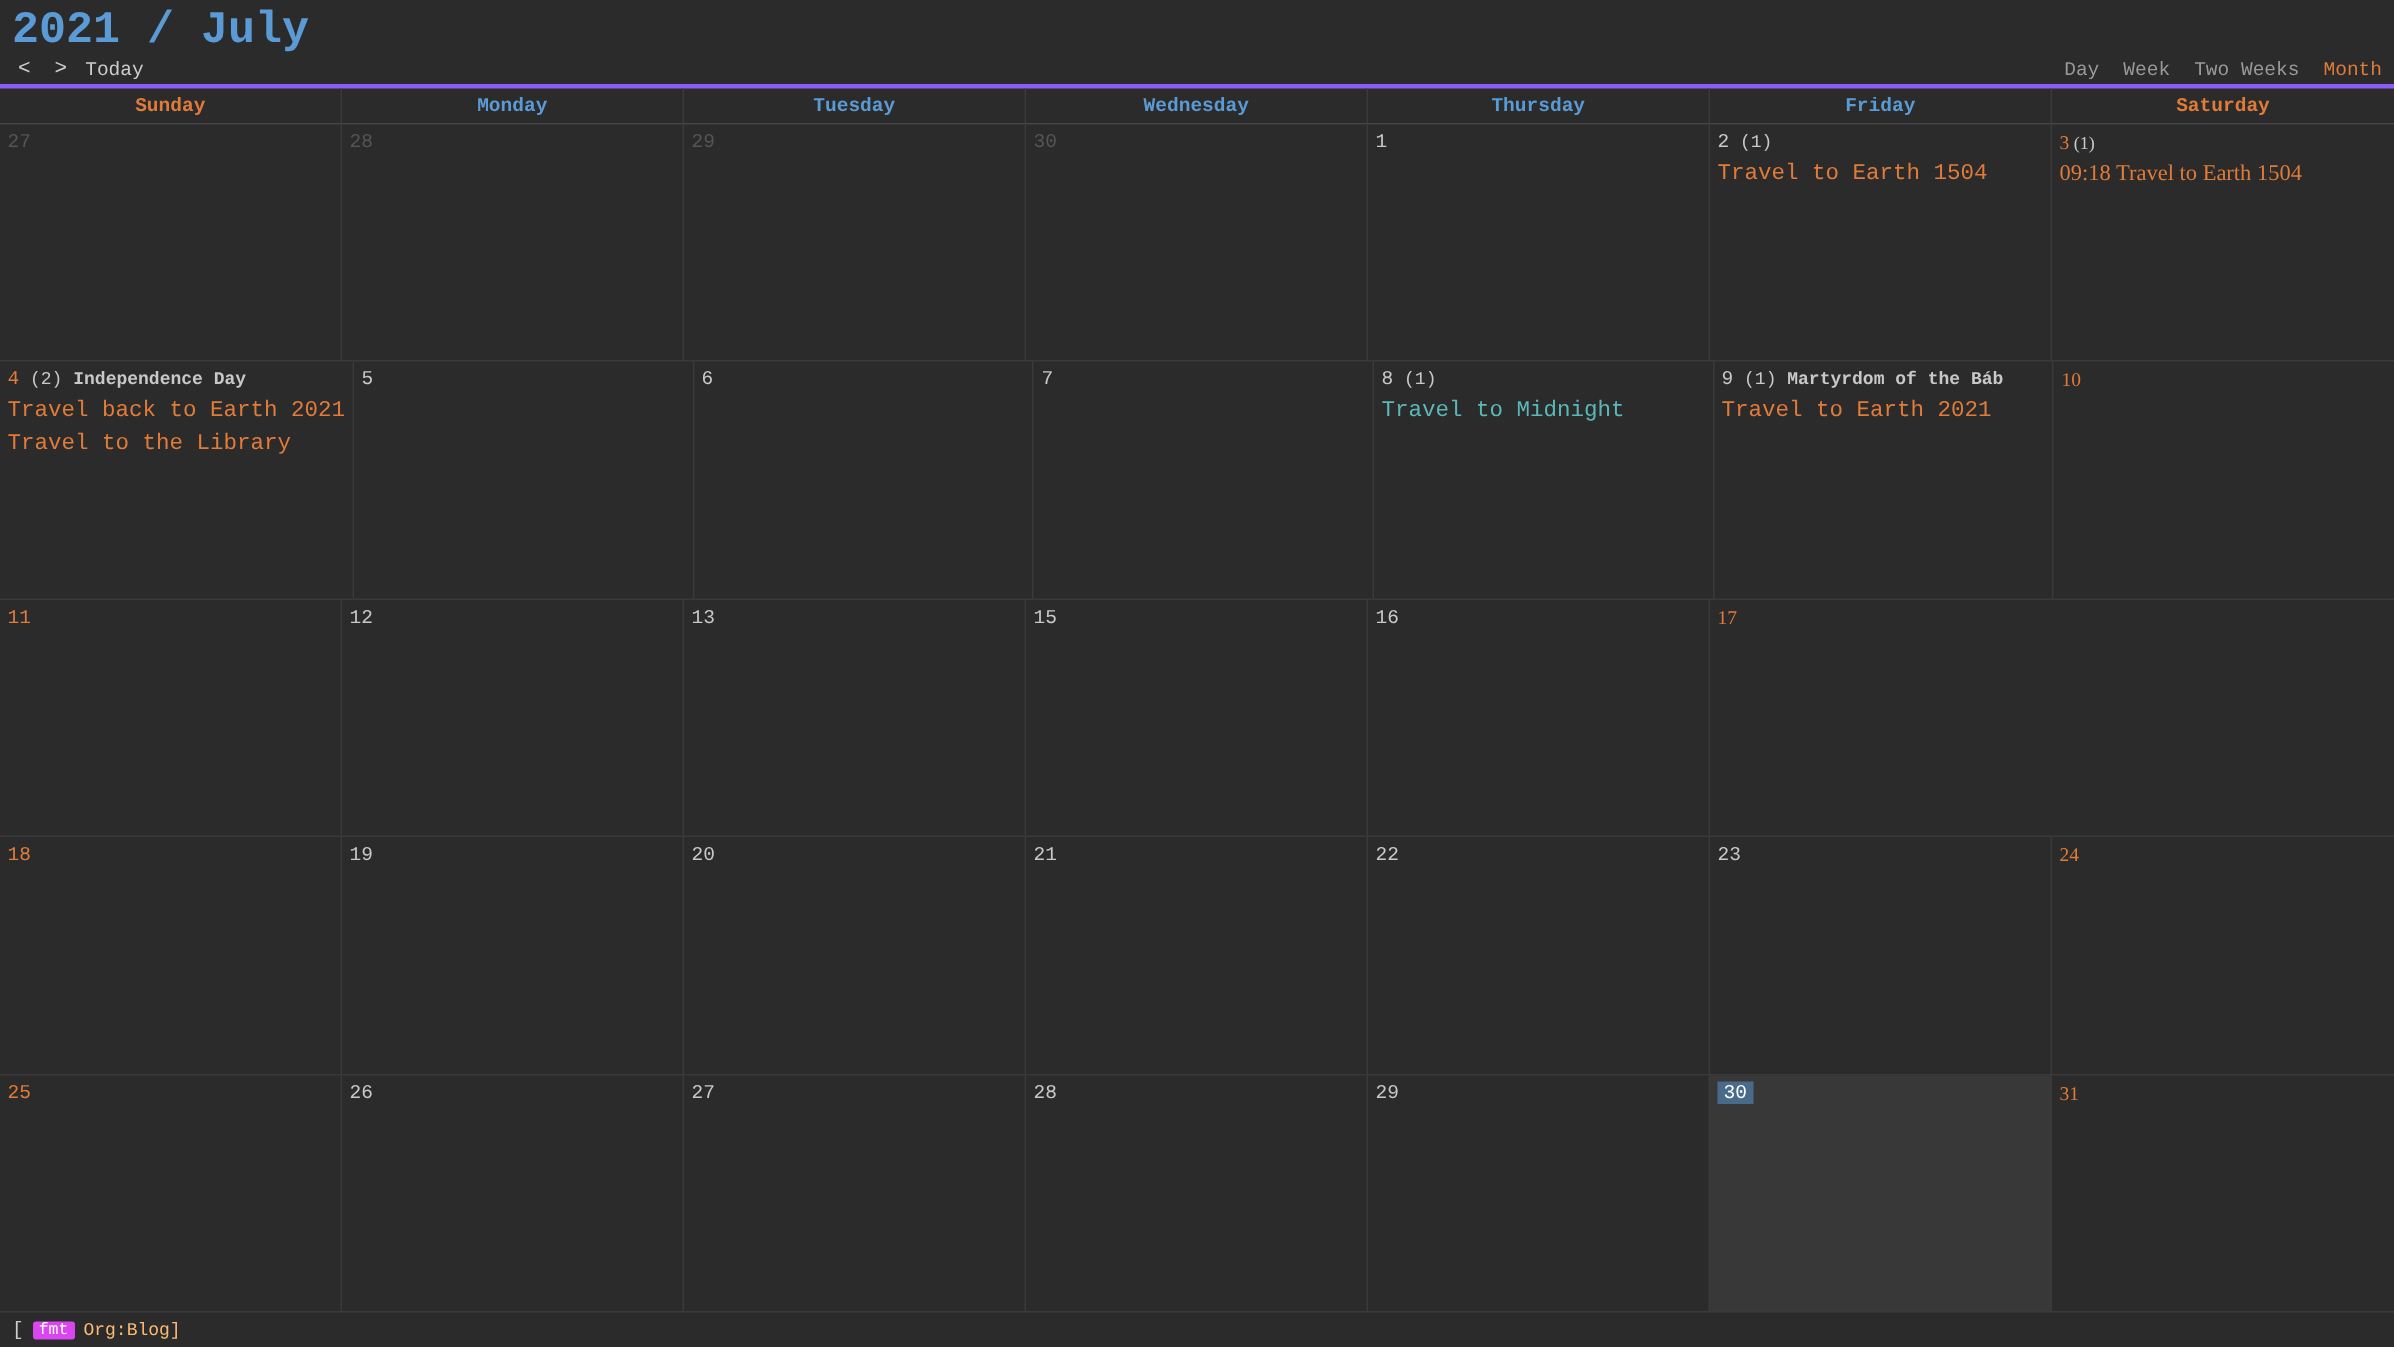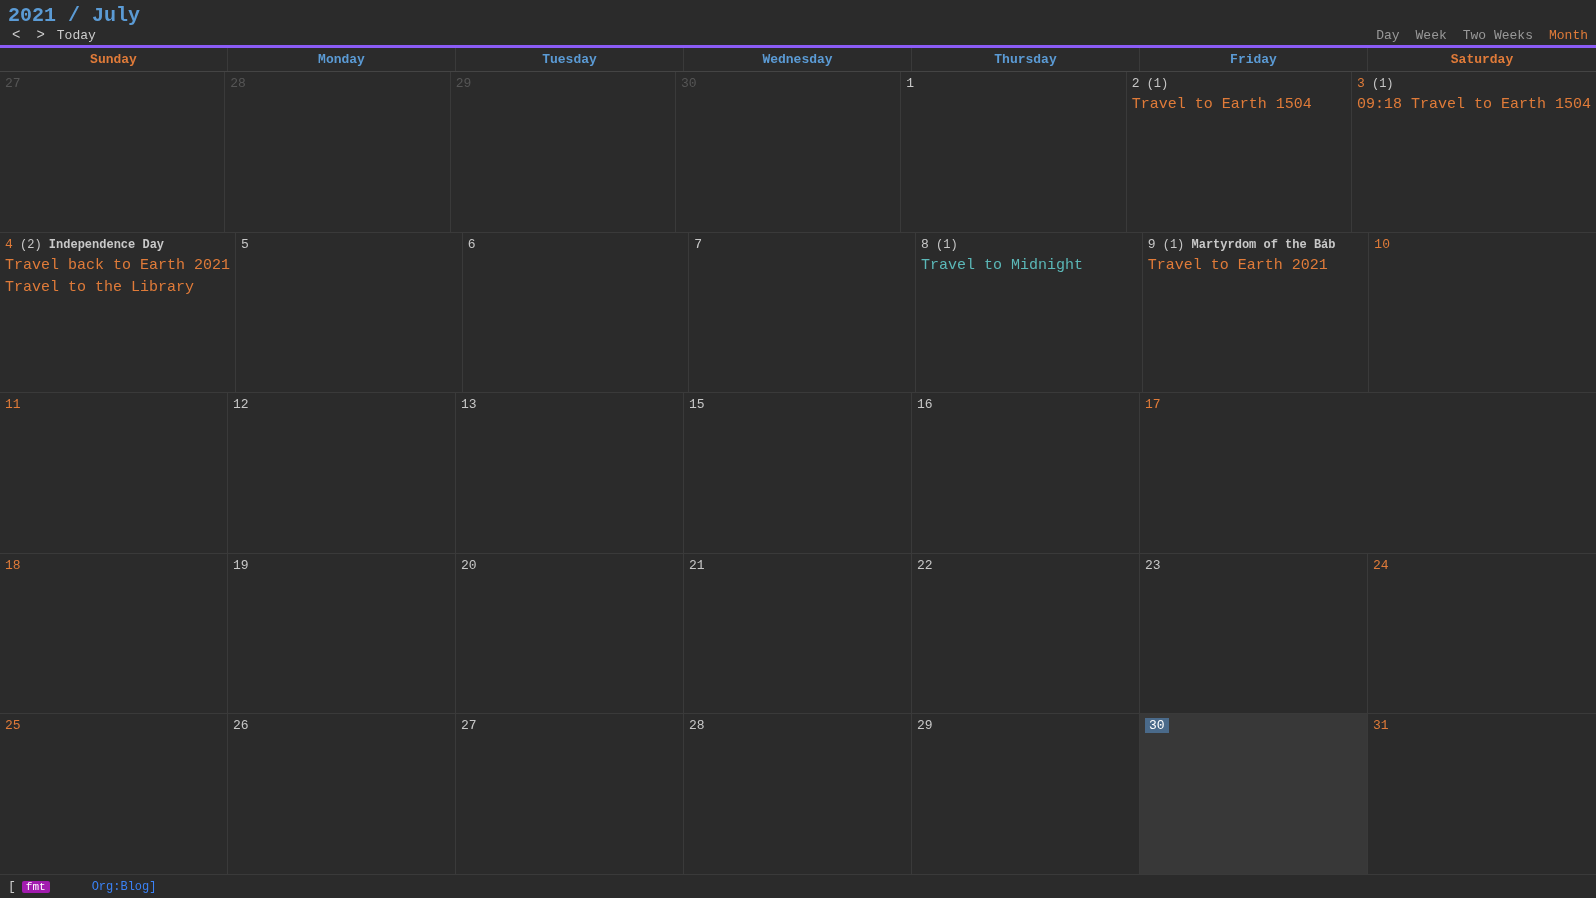--- a/index.html
+++ b/index.html
@@ -11,21 +11,21 @@
       height: 100vh;
       display: flex;
       flex-direction: column;
     }
     #header {
       padding: 4px 8px 2px 8px;
       display: flex;
       flex-direction: column;
     }
     #title {
-      font-size: 20px;
+      font-size: 30px;
       font-weight: bold;
       color: #5b9bd5;
     }
     #nav-row {
       display: flex;
       align-items: center;
       justify-content: space-between;
     }
     #nav-left {
       display: flex;
@@ -94,21 +94,21 @@
       border-bottom: 1px solid #3a3a3a;
       min-height: 120px;
     }
     .week-row:last-child { border-bottom: none; }
     .day-cell {
       border-right: 1px solid #3a3a3a;
       padding: 4px 5px;
       position: relative;
       vertical-align: top;
     }
-    .day-cell:last-child { border-right: none; }
+    .day-cell:last-child { border-right: none; font-family: Liberation Serif, serif; }
     .day-num {
       font-size: 13px;
       margin-bottom: 2px;
       display: inline-block;
     }
     .day-num.weekend { color: #e07b39; }
     .day-num.weekday { color: #c8c8c8; }
     .day-num.out-of-month { color: #555; }
     .day-num.today-highlight {
       background: #4a6a8a;
@@ -131,30 +131,29 @@
     .event-cyan { color: #5bb8b8; }
     .event-bold { font-weight: bold; }
     #footer {
       border-top: 1px solid #3a3a3a;
       padding: 4px 8px;
       display: flex;
       align-items: center;
       gap: 6px;
     }
     .footer-tag {
-      background: #a21caf;
+      background: #d946ef;
       color: #fff;
       font-size: 11px;
       padding: 0 4px;
       border-radius: 2px;
     }
     .footer-label {
-      color: #3b82f6;
+      color: #fdba74;
       font-size: 12px;
-      margin-left: 36px;
     }
   </style>
 </head>
 <body>
 
 <div id="header">
   <div id="title">
     <span>2021</span><span> / </span><span>July</span>
   </div>
   <div id="nav-row">

